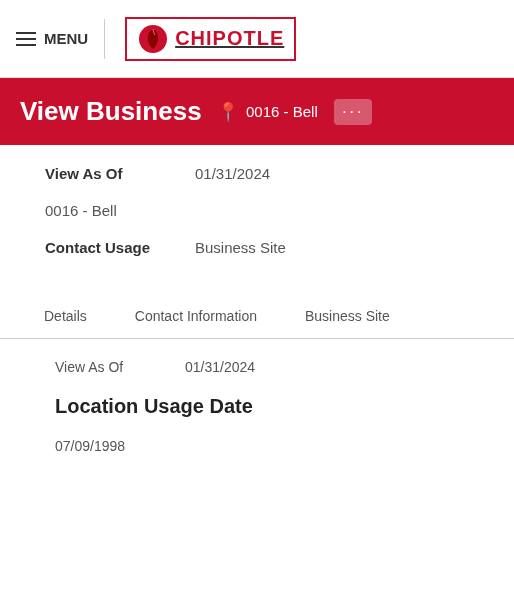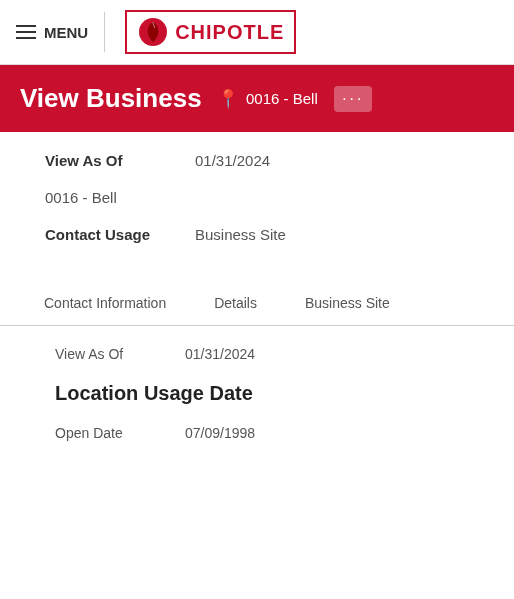--- a/index.html
+++ b/index.html
@@ -8,21 +8,21 @@
       width: 514px;
       min-height: 599px;
       background: #fff;
       color: #333;
     }
 
     
     .top-nav {
       display: flex;
       align-items: center;
-      height: 65px;
+      height: 78px;
       border-bottom: 1px solid #ddd;
       background: #fff;
     }
     .menu-section {
       display: flex;
       align-items: center;
       gap: 8px;
       padding: 0 16px;
       cursor: pointer;
     }
@@ -45,20 +45,21 @@
     }
     .divider-vertical {
       width: 1px;
       height: 40px;
       background: #ccc;
     }
     .logo-section {
       display: flex;
       align-items: center;
       padding: 0 20px;
+      text-decoration: underline;
     }
     .chipotle-logo {
       display: flex;
       align-items: center;
       gap: 6px;
     }
     .logo-icon {
       width: 32px;
       height: 32px;
     }
@@ -219,29 +220,28 @@
     <span class="info-value">0016 - Bell</span>
   </div>
   <div class="info-row">
     <span class="info-label">Contact Usage</span>
     <span class="info-value">Business Site</span>
   </div>
 </div>
 
 <div class="tabs-section">
   <div class="tabs-row">
+    <div class="tab-item">Details</div>
     <div class="tab-item">Contact Information</div>
-    <div class="tab-item">Details</div>
     <div class="tab-item">Business Site</div>
   </div>
 </div>
 
 <div class="content-section">
   <div class="content-row">
     <span class="content-label">View As Of</span>
     <span class="content-value">01/31/2024</span>
   </div>
   <div class="section-heading">Location Usage Date</div>
   <div class="content-row">
-    <span class="content-label">Open Date</span>
     <span class="content-value">07/09/1998</span>
   </div>
 </div>
 
 </body></html>

